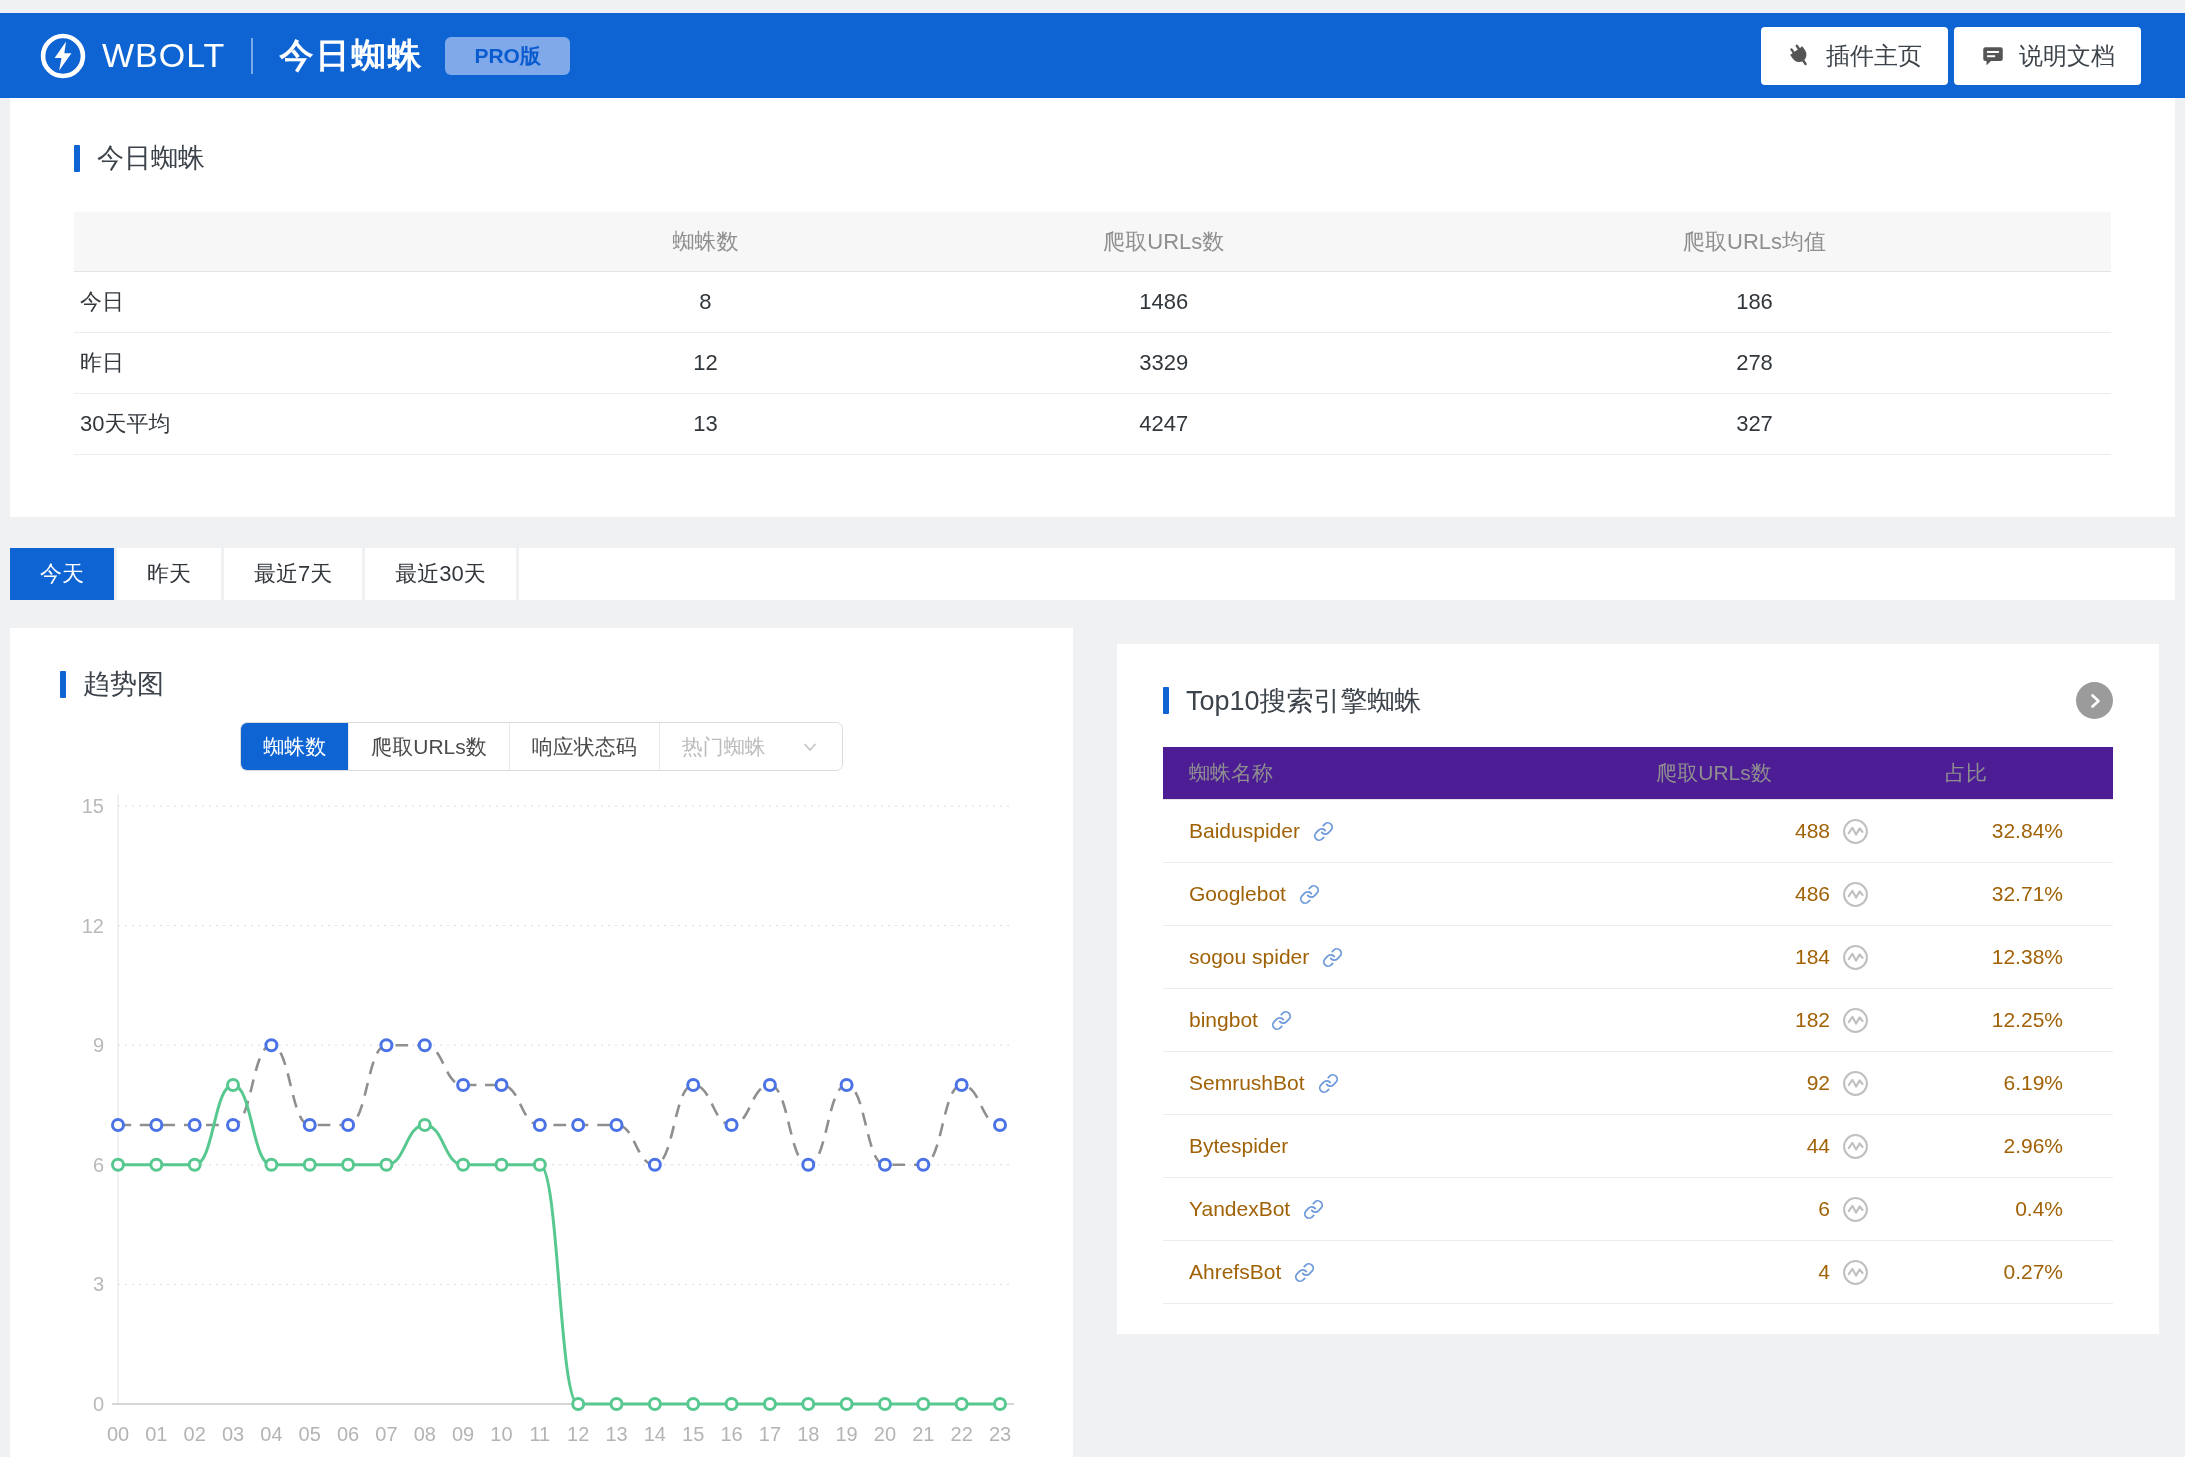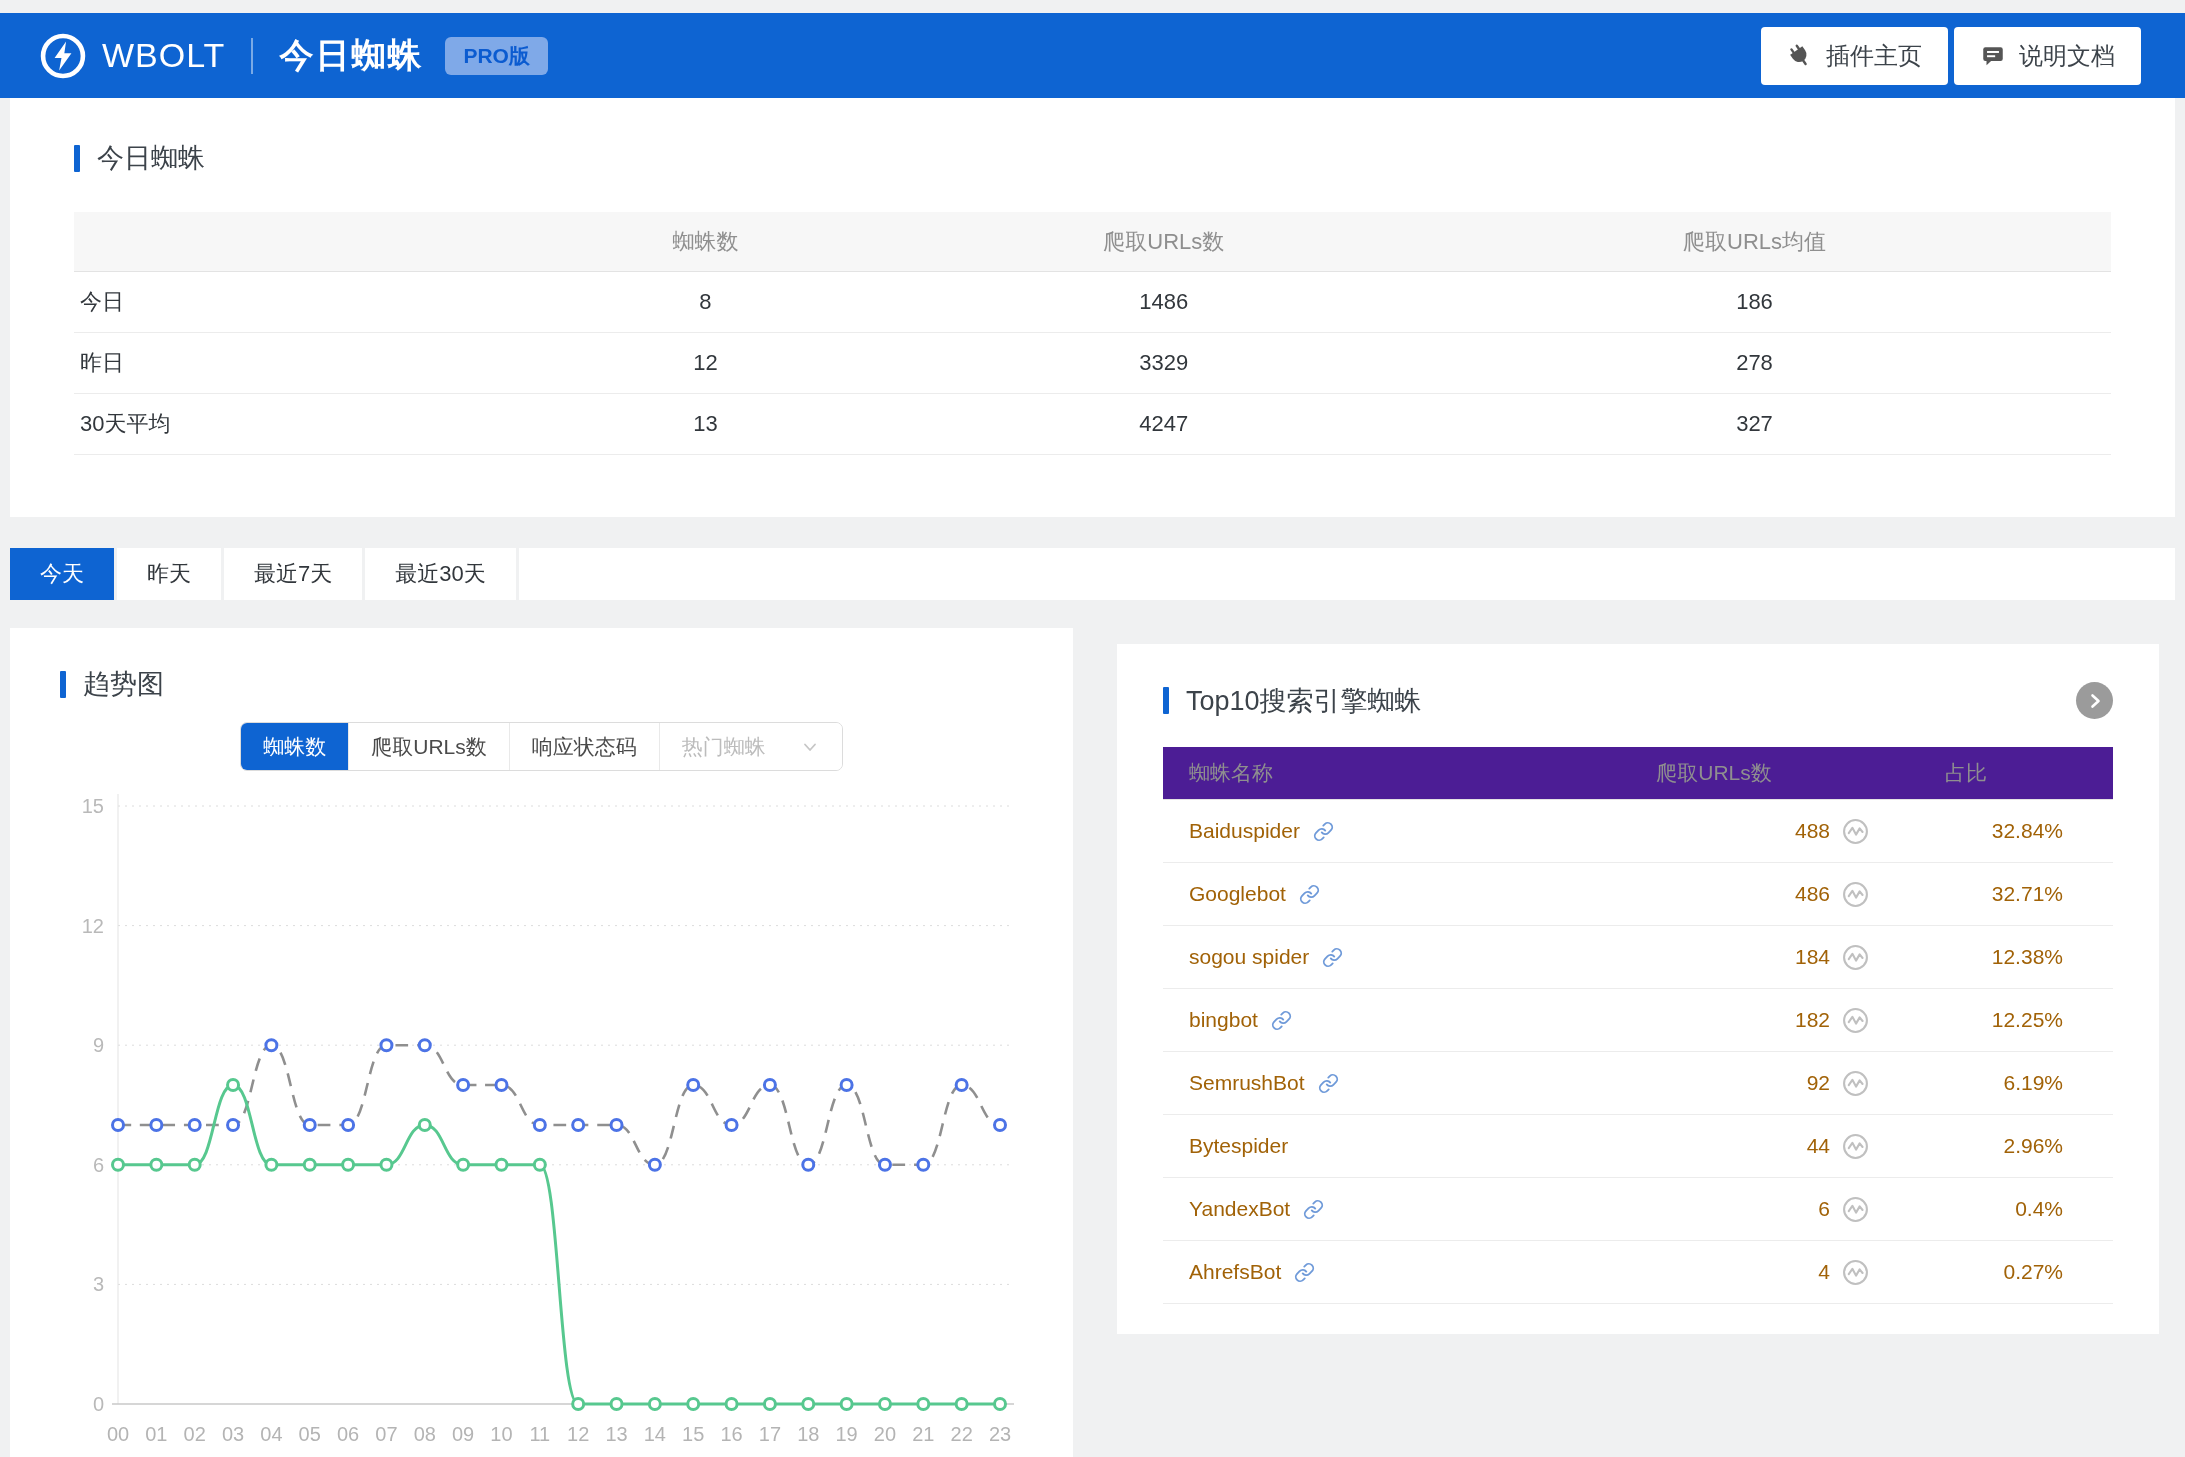--- a/index.html
+++ b/index.html
@@ -15,21 +15,21 @@
     display:flex;align-items:center;justify-content:space-between;
     padding:0 44px 0 40px;box-sizing:border-box;
   }
   .brand{display:flex;align-items:center;color:#fff;}
   .brand .logo{width:46px;height:46px;margin-right:16px;}
   .brand .name{font-size:34px;letter-spacing:1px;font-weight:400;}
   .brand .sep{width:2px;height:36px;background:rgba(255,255,255,.45);margin:0 26px;}
   .brand h1{font-size:34px;margin:0;font-weight:700;letter-spacing:2px;}
   .badge{
     background:#7fa9e8;color:#0b5bd0;font-size:21px;font-weight:700;
-    padding:5px 18px;border-radius:6px;margin-left:22px;
+    padding:5px 29px;border-radius:6px;margin-left:22px;
   }
   .actions{display:flex;gap:6px;}
   .hbtn{
     display:flex;align-items:center;gap:13px;background:#fff;border-radius:4px;
     height:58px;padding:0 26px;font-size:24px;color:#3c434a;cursor:pointer;white-space:nowrap;
   }
   .hbtn svg{width:26px;height:26px;}
 
   
   .card{background:#fff;margin:0 10px;}

